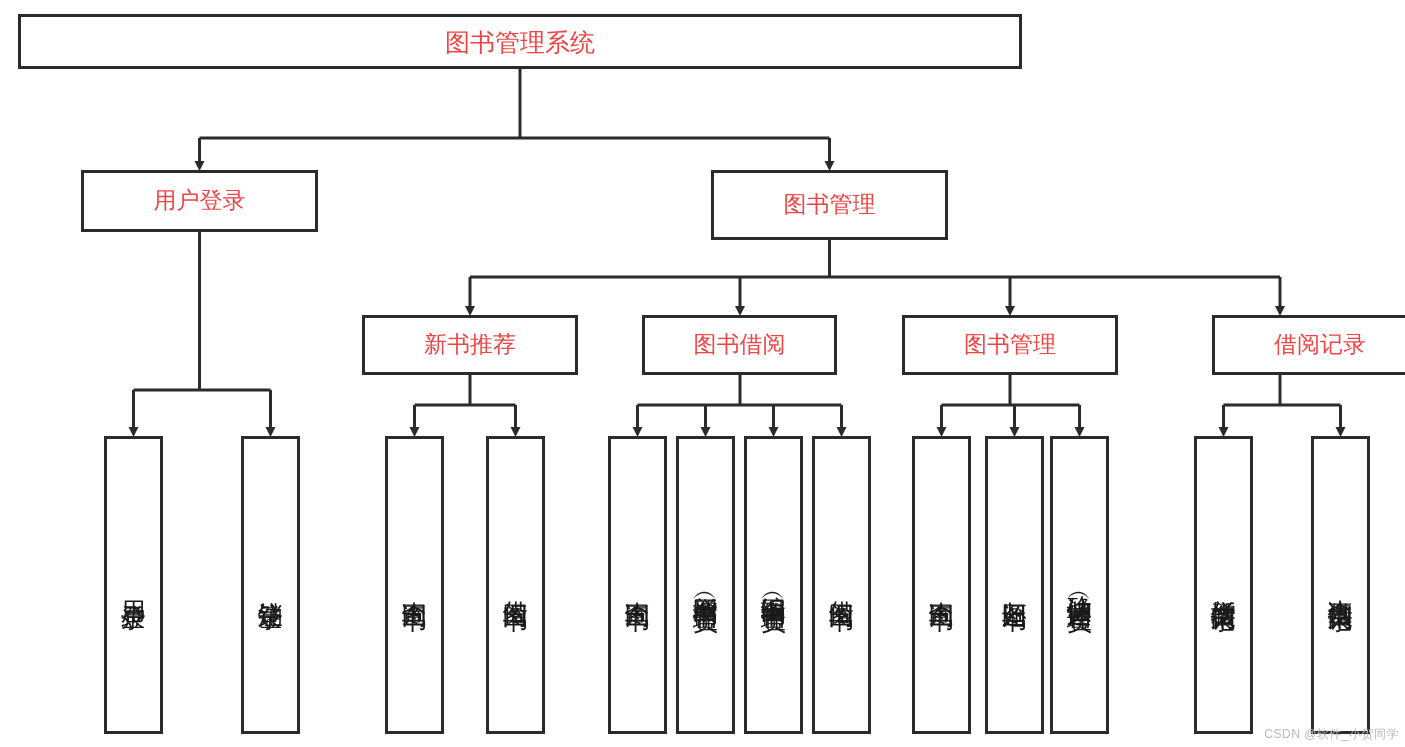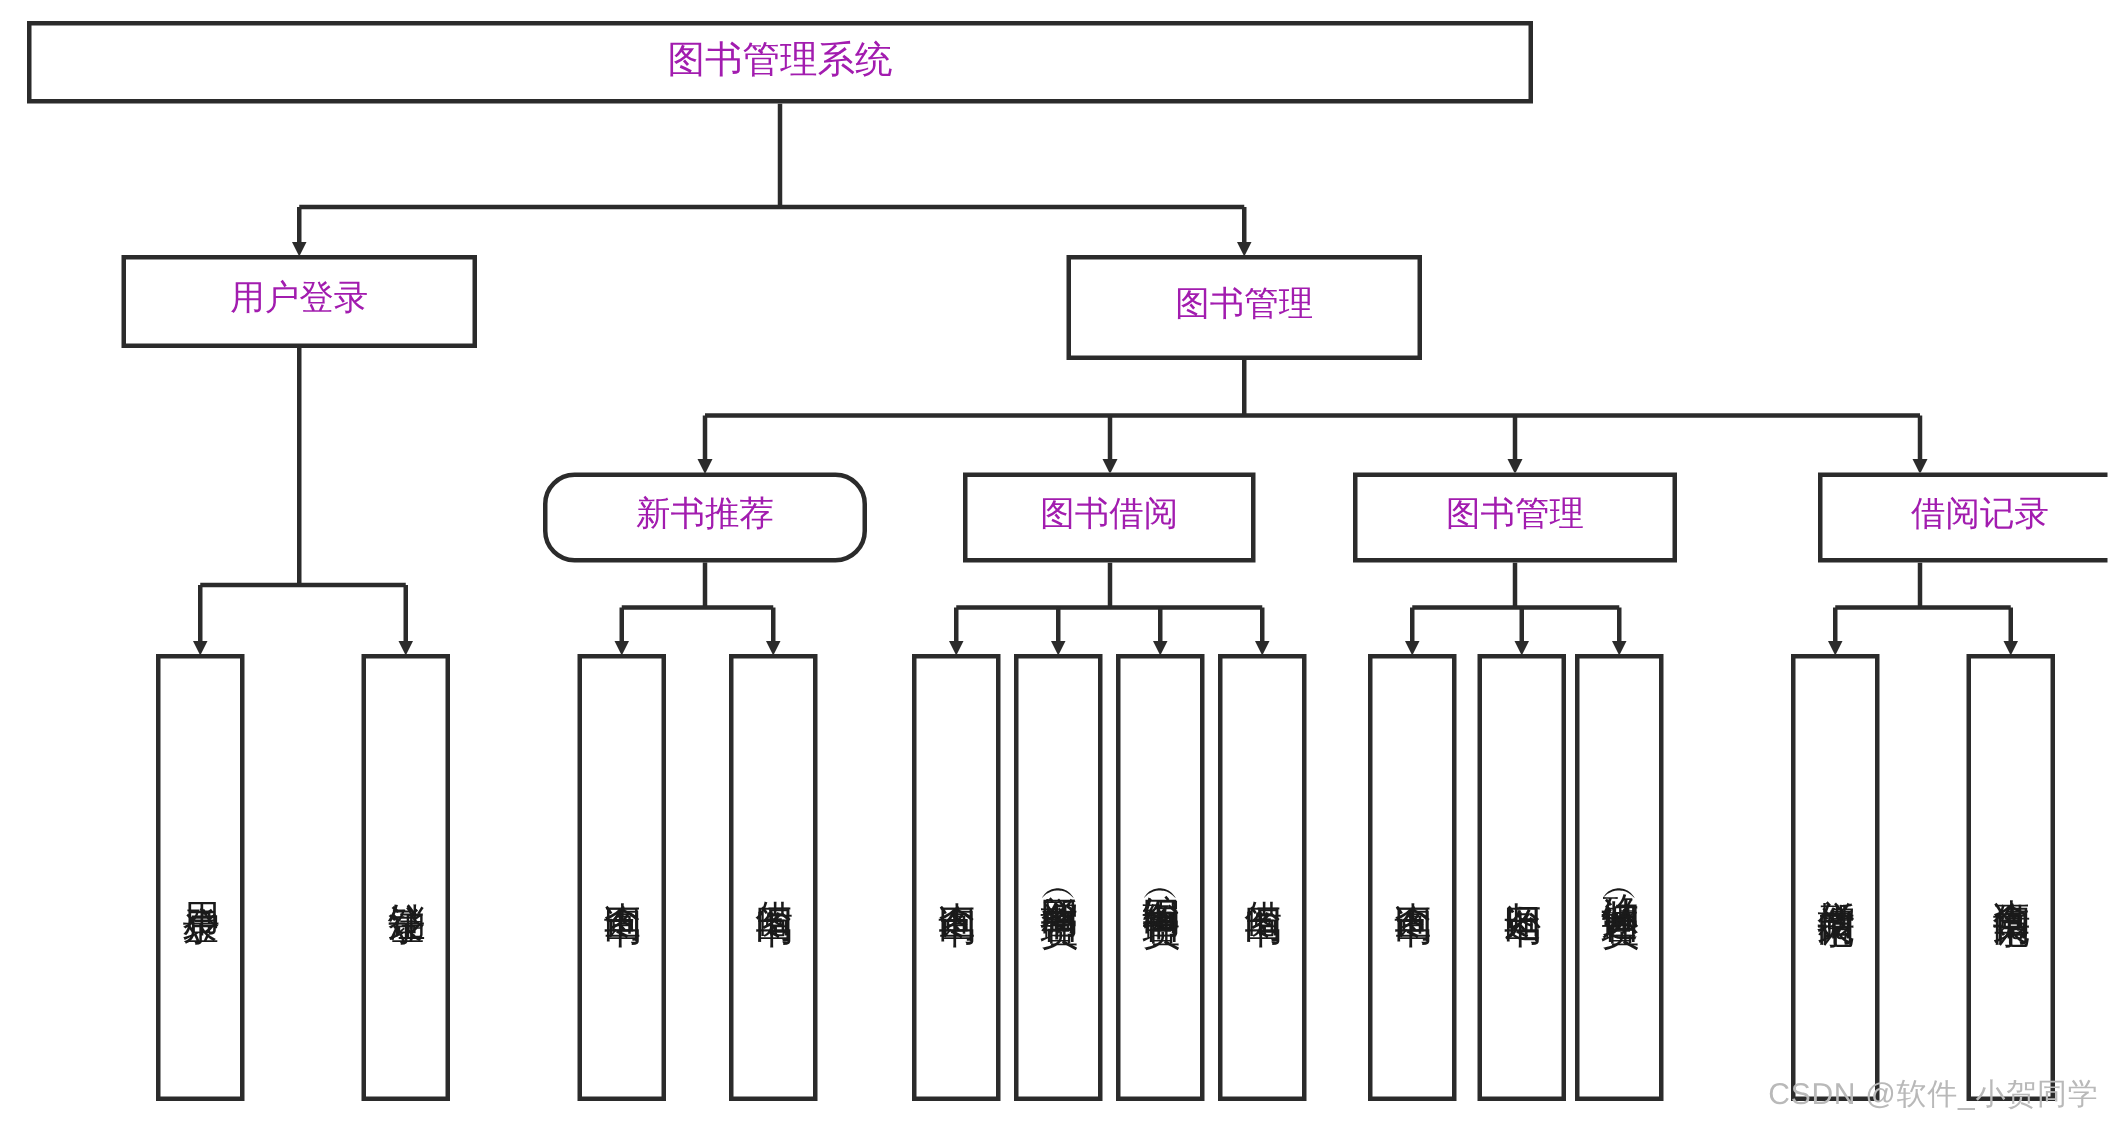--- a/index.html
+++ b/index.html
@@ -31,22 +31,22 @@
     position: absolute;
     box-sizing: border-box;
     border: 3px solid #2b2b2b;
     background: #ffffff;
     display: flex;
     align-items: center;
     justify-content: center;
     color: #1a1a1a;
   }
   .node-label {
-    font-family: Liberation Mono, monospace;
-    color: #a21caf;
+    font-family: Liberation Sans, sans-serif;
+    color: #ef4444;
     line-height: 1.12;
     white-space: nowrap;
   }
   .lvl0 .node-label { font-size: 25px; }
   .lvl1 .node-label { font-size: 23px; }
   .lvl2 .node-label { font-size: 23px; }
   .leaf-box {
     position: absolute;
     box-sizing: border-box;
     border: 3px solid #2b2b2b;
@@ -64,21 +64,21 @@
     line-height: 1.05;
     letter-spacing: 2px;
     color: #1a1a1a;
     white-space: nowrap;
   }
   .watermark {
     position: absolute;
     right: 6px;
     bottom: 4px;
     font-family: "Liberation Sans", "DejaVu Sans", sans-serif;
-    font-size: 20px;
+    font-size: 12px;
     color: #b9b9b9;
     letter-spacing: 0.5px;
     white-space: nowrap;
     pointer-events: none;
   }
 </style>
 </head>
 <body>
 
 <div id="diagram-root">
@@ -129,21 +129,21 @@
   <div id="nodes-layer">
       <div class="node-box lvl0" style="left: 18px; top: 14px; width: 1004px; height: 55px;">
         <span class="node-label">图书管理系统</span>
       </div>
       <div class="node-box lvl1" style="left: 81px; top: 170px; width: 237px; height: 62px;">
         <span class="node-label">用户登录</span>
       </div>
       <div class="node-box lvl1" style="left: 711px; top: 170px; width: 237px; height: 70px;">
         <span class="node-label">图书管理</span>
       </div>
-      <div class="node-box lvl2" style="left: 362px; top: 315px; width: 216px; height: 60px; border-radius: 21px;">
+      <div class="node-box lvl2" style="left: 362px; top: 315px; width: 216px; height: 60px;">
         <span class="node-label">新书推荐</span>
       </div>
       <div class="node-box lvl2" style="left: 632px; top: 315px; width: 195px; height: 60px; margin-left: 10px;">
         <span class="node-label">图书借阅</span>
       </div>
       <div class="node-box lvl2" style="left: 902px; top: 315px; width: 216px; height: 60px;">
         <span class="node-label">图书管理</span>
       </div>
       <div class="node-box lvl2" style="left: 1212px; top: 315px; width: 216px; height: 60px;">
         <span class="node-label">借阅记录</span>

